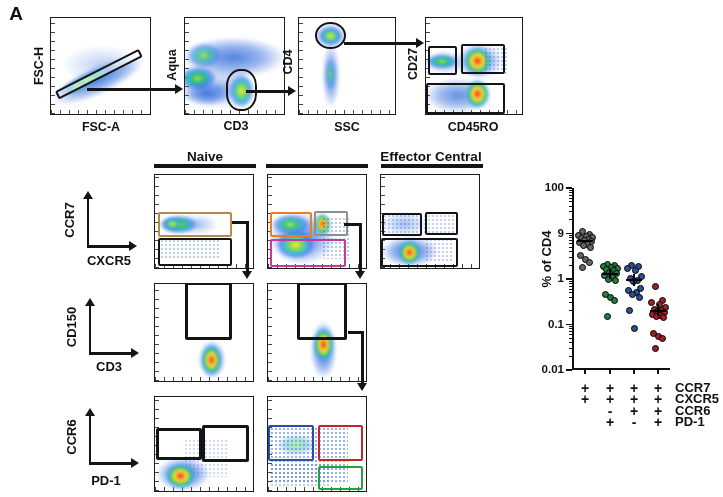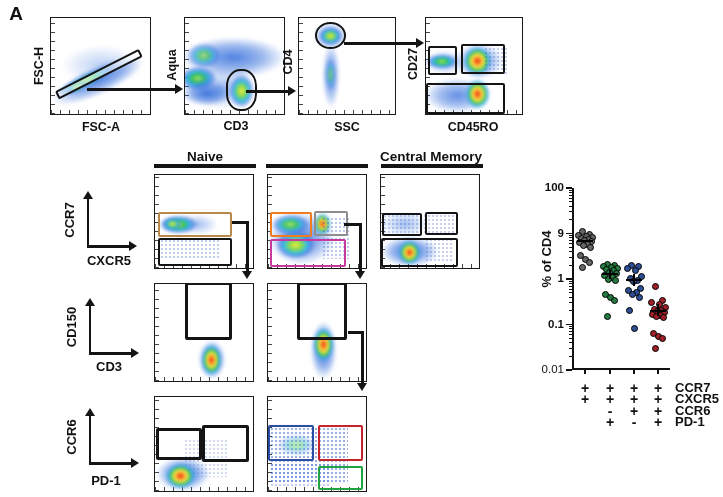--- a/index.html
+++ b/index.html
@@ -100,21 +100,21 @@
   <div class="ln" style="left:87px;top:88px;width:88px;height:2.6px;"></div>
   <div class="tri tri-r" style="left:175px;top:83.8px;"></div>
   <div class="ln" style="left:246px;top:90px;width:42px;height:2.6px;"></div>
   <div class="tri tri-r" style="left:288px;top:85.8px;"></div>
   <div class="ln" style="left:344px;top:42px;width:72px;height:2.6px;"></div>
   <div class="tri tri-r" style="left:416px;top:37.8px;"></div>
 
   <div class="lab hd" style="left:205px;top:156px;">Naive</div>
   <div class="rule" style="left:154px;top:164px;width:102px;"></div>
   <div class="rule" style="left:266px;top:164px;width:102px;"></div>
-  <div class="lab hd" style="left:431px;top:156px;">Central Memory</div>
+  <div class="lab hd" style="left:431px;top:156px;">Effector Central</div>
   <div class="rule" style="left:381px;top:164px;width:102px;"></div>
 
   <div class="fplot" style="left:154px;top:174px;width:100px;height:95px;">
     <div class="blob b-bluef" style="left:22%;top:42%;width:42%;height:22%;"></div>
     <div class="blob b-grn" style="left:4%;top:43%;width:40%;height:20%;"></div>
     <div class="blob b-yel" style="left:8%;top:46%;width:20%;height:13%;"></div>
     <div class="speck" style="left:5%;top:69%;width:62%;height:20%;opacity:.55"></div>
     <div class="gate gtan" style="left:3%;top:40%;width:76%;height:27%;"></div>
     <div class="gate gk" style="left:3%;top:68%;width:76%;height:30%;"></div>
   </div>
@@ -202,21 +202,21 @@
     <div style="left:52px;top:193px;width:98px;height:2px;background:#111;"></div>
   <div style="left:46px;top:12.2px;width:6px;height:1.6px;background:#111"></div>
       <div style="left:14px;top:6px;width:30px;text-align:right;font-weight:bold;font-size:11.5px">100</div>
       <div style="left:46px;top:57.7px;width:6px;height:1.6px;background:#111"></div>
       <div style="left:14px;top:51.5px;width:30px;text-align:right;font-weight:bold;font-size:11.5px">9</div>
       <div style="left:46px;top:103.2px;width:6px;height:1.6px;background:#111"></div>
       <div style="left:14px;top:97px;width:30px;text-align:right;font-weight:bold;font-size:11.5px">1</div>
       <div style="left:46px;top:148.7px;width:6px;height:1.6px;background:#111"></div>
       <div style="left:14px;top:142.5px;width:30px;text-align:right;font-weight:bold;font-size:11.5px">0.1</div>
       <div style="left:46px;top:194.2px;width:6px;height:1.6px;background:#111"></div>
-      <div style="left:14px;top:188px;width:30px;text-align:right;font-weight:normal;font-size:11.5px">0.01</div>
+      <div style="left:14px;top:188px;width:30px;text-align:right;font-weight:bold;font-size:11.5px">0.01</div>
       <div style="left:49px;top:180.80313519728884px;width:3px;height:1px;background:#111"></div>
       <div style="left:49px;top:172.79098291025537px;width:3px;height:1px;background:#111"></div>
       <div style="left:49px;top:167.1062703945777px;width:3px;height:1px;background:#111"></div>
       <div style="left:49px;top:162.69686480271116px;width:3px;height:1px;background:#111"></div>
       <div style="left:49px;top:159.0941181075442px;width:3px;height:1px;background:#111"></div>
       <div style="left:49px;top:156.0480391793513px;width:3px;height:1px;background:#111"></div>
       <div style="left:49px;top:153.40940559186657px;width:3px;height:1px;background:#111"></div>
       <div style="left:49px;top:151.08196582051073px;width:3px;height:1px;background:#111"></div>
       <div style="left:49px;top:135.30313519728884px;width:3px;height:1px;background:#111"></div>
       <div style="left:49px;top:127.29098291025535px;width:3px;height:1px;background:#111"></div>

